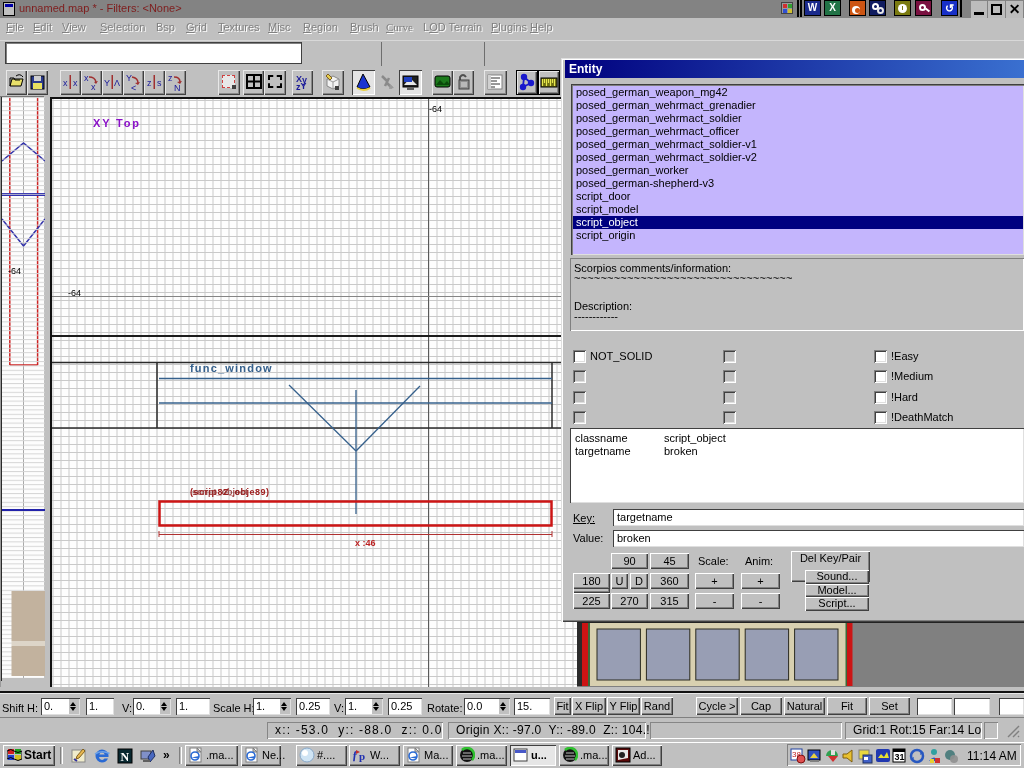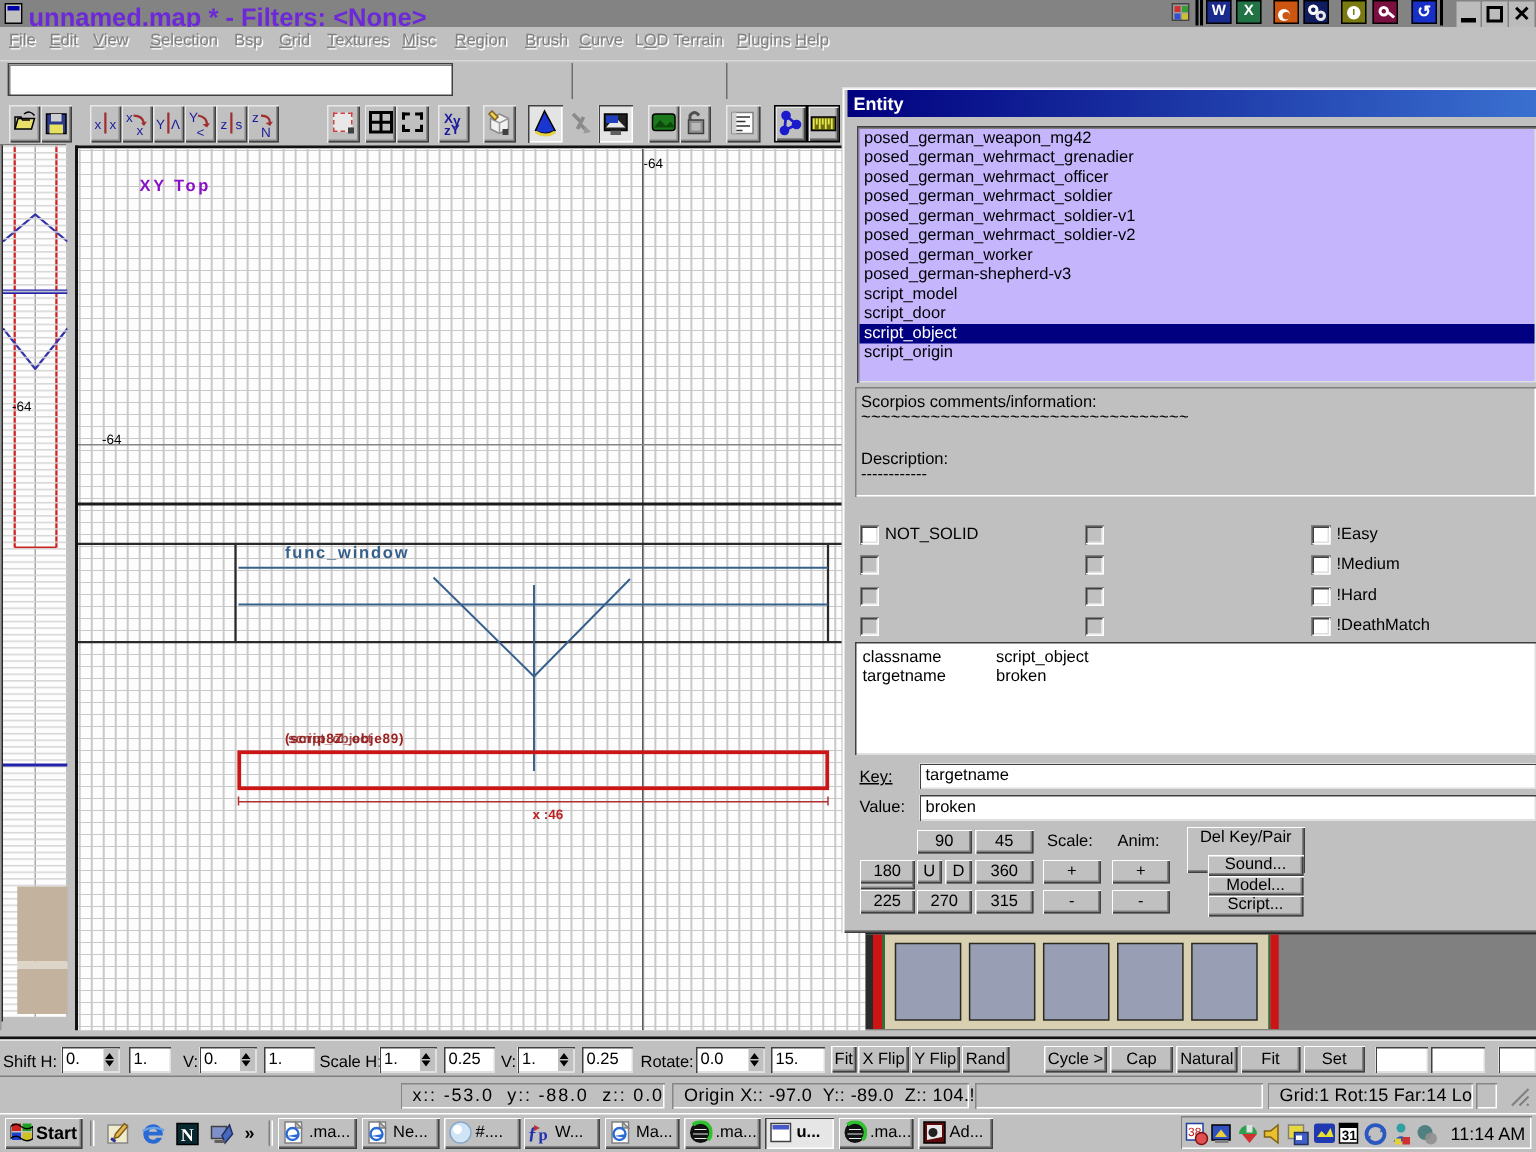--- a/index.html
+++ b/index.html
@@ -9,21 +9,21 @@
 .tbtn{background:#c0c0c0;box-shadow:inset 1px 1px 0 #e8e8e8,inset -1px -1px 0 #404040,inset -2px -2px 0 #888;}
 .tbtnp{background:#e4e4e4;box-shadow:inset 1px 1px 0 #404040,inset -1px -1px 0 #fff;}
 .menuit{color:#818181;text-shadow:1px 1px 0 #fdfdfd;font-size:11px;}
 </style></head>
 <body>
 
 <div class="abs" style="left:0;top:0;width:1024px;height:18px;background:#838383;"></div>
 <div class="abs" style="left:3px;top:2px;width:12px;height:14px;background:#c0c0c0;border:1px solid #000;">
   <div class="abs" style="left:1px;top:1px;width:8px;height:3px;background:#0000a8;"></div>
 </div>
-<div class="abs" style="left:19px;top:2px;font-size:17px;font-weight:bold;color:#6d28d9;">unnamed.map * - Filters: &lt;None&gt;</div>
+<div class="abs" style="left:19px;top:2px;font-size:11px;font-weight:normal;color:#7f1d1d;">unnamed.map * - Filters: &lt;None&gt;</div>
 <div id="officebar">
 
   <div class="abs" style="left:781px;top:2px;width:12px;height:12px;background:#9a9a9a;border:1px solid #444;">
     <div class="abs" style="left:1px;top:1px;width:4px;height:4px;background:#d03030;"></div>
     <div class="abs" style="left:6px;top:1px;width:4px;height:4px;background:#30a030;"></div>
     <div class="abs" style="left:1px;top:6px;width:4px;height:4px;background:#3050d0;"></div>
     <div class="abs" style="left:6px;top:6px;width:4px;height:4px;background:#d0c030;"></div>
   </div>
   <div class="abs" style="left:797px;top:0;width:5px;height:17px;border-left:2px solid #000;border-right:2px solid #000;"></div>
 
@@ -66,21 +66,21 @@
   <div class="abs menuit" style="left:6px;top:21px;"><u>F</u>ile</div>
   <div class="abs menuit" style="left:33px;top:21px;"><u>E</u>dit</div>
   <div class="abs menuit" style="left:62px;top:21px;"><u>V</u>iew</div>
   <div class="abs menuit" style="left:100px;top:21px;"><u>S</u>election</div>
   <div class="abs menuit" style="left:156px;top:21px;">Bsp</div>
   <div class="abs menuit" style="left:186px;top:21px;"><u>G</u>rid</div>
   <div class="abs menuit" style="left:218px;top:21px;"><u>T</u>extures</div>
   <div class="abs menuit" style="left:268px;top:21px;"><u>M</u>isc</div>
   <div class="abs menuit" style="left:303px;top:21px;"><u>R</u>egion</div>
   <div class="abs menuit" style="left:350px;top:21px;"><u>B</u>rush</div>
-  <div class="abs menuit" style="left:386px;top:21px;"><u>C</u>urve</div>
+  <div class="abs menuit" style="left:386px;top:21px;font-family:Liberation Serif, serif;"><u>C</u>urve</div>
   <div class="abs menuit" style="left:423px;top:21px;">L<u>O</u>D Terrain</div>
   <div class="abs menuit" style="left:491px;top:21px;"><u>P</u>lugins</div>
   <div class="abs menuit" style="left:530px;top:21px;"><u>H</u>elp</div>
 </div>
 
 <div class="abs" style="left:0;top:40px;width:1024px;height:28px;background:#c0c0c0;border-top:1px solid #d8d8d8;"></div>
 <div class="abs" style="left:5px;top:42px;width:297px;height:22px;background:#fff;border:1px solid #404040;box-shadow:inset 1px 1px 0 #808080;"></div>
 <div class="abs" style="left:381px;top:42px;width:1px;height:24px;background:#6e6e6e;"></div>
 <div class="abs" style="left:484px;top:42px;width:1px;height:24px;background:#6e6e6e;"></div>
 
@@ -437,28 +437,28 @@
   <div class="abs" style="left:561px;top:58px;width:463px;height:564px;background:#c0c0c0;
     box-shadow:inset 1px 1px 0 #dfdfdf,inset 2px 2px 0 #fff,inset 0 -1px 0 #404040,inset 0 -2px 0 #808080;"></div>
 
   <div class="abs" style="left:565px;top:60px;width:459px;height:18px;background:linear-gradient(to right,#00007e,#3a70d0);"></div>
   <div class="abs" style="left:569px;top:62px;font-size:12px;font-weight:bold;color:#fff;">Entity</div>
 
   <div class="abs" style="left:571px;top:84px;width:453px;height:171px;background:#c4b5fd;box-shadow:inset 1px 1px 0 #404040,inset 2px 2px 0 #808080,inset -1px -1px 0 #dfdfdf;overflow:hidden;">
     <div style="position:absolute;left:2px;top:2px;right:1px;font-size:11px;line-height:13px;color:#000;">
         <div style="padding-left:3px;">posed_german_weapon_mg42</div>
         <div style="padding-left:3px;">posed_german_wehrmact_grenadier</div>
+        <div style="padding-left:3px;">posed_german_wehrmact_soldier</div>
         <div style="padding-left:3px;">posed_german_wehrmact_officer</div>
-        <div style="padding-left:3px;">posed_german_wehrmact_soldier</div>
         <div style="padding-left:3px;">posed_german_wehrmact_soldier-v1</div>
         <div style="padding-left:3px;">posed_german_wehrmact_soldier-v2</div>
         <div style="padding-left:3px;">posed_german_worker</div>
         <div style="padding-left:3px;">posed_german-shepherd-v3</div>
+        <div style="padding-left:3px;">script_door</div>
         <div style="padding-left:3px;">script_model</div>
-        <div style="padding-left:3px;">script_door</div>
         <div style="padding-left:3px;background:#000080;color:#fff;">script_object</div>
         <div style="padding-left:3px;">script_origin</div>
       </div>
   </div>
 
   <div class="abs sunk1" style="left:570px;top:258px;width:454px;height:73px;background:#c0c0c0;">
     <div class="abs" style="left:4px;top:4px;font-size:11px;color:#000;">Scorpios comments/information:</div>
     <div class="abs" style="left:4px;top:14px;font-size:11px;color:#000;letter-spacing:0.2px;">~~~~~~~~~~~~~~~~~~~~~~~~~~~~~~~~~</div>
     <div class="abs" style="left:4px;top:42px;font-size:11px;color:#000;">Description:</div>
     <div class="abs" style="left:4px;top:52px;font-size:11px;color:#000;">------------</div>
@@ -560,21 +560,21 @@
 
   <div class="tkb" style="left:185px;width:53px;">
       <svg class="abs" style="left:3px;top:2px" width="16" height="16">
         <rect x="2" y="1" width="11" height="14" fill="#fff" stroke="#808080"></rect>
         <path d="M9 1 l4 4 l-4 0 Z" fill="#c0c0c0" stroke="#808080"></path>
         <circle cx="7" cy="9" r="4" fill="none" stroke="#2a6ad4" stroke-width="1.6"></circle>
         <path d="M3.4 10.4 L11 9 L10 11.4 Z" fill="#2a6ad4"></path>
       </svg>
       <span class="lab">.ma...</span>
     </div>
-  <div class="tkb" style="left:241px;width:52px;">
+  <div class="tkb" style="left:241px;width:40px;">
       <svg class="abs" style="left:3px;top:2px" width="16" height="16">
         <rect x="2" y="1" width="11" height="14" fill="#fff" stroke="#808080"></rect>
         <path d="M9 1 l4 4 l-4 0 Z" fill="#c0c0c0" stroke="#808080"></path>
         <circle cx="7" cy="9" r="4" fill="none" stroke="#2a6ad4" stroke-width="1.6"></circle>
         <path d="M3.4 10.4 L11 9 L10 11.4 Z" fill="#2a6ad4"></path>
       </svg>
       <span class="lab">Ne...</span>
     </div>
   <div class="tkb" style="left:296px;width:51px;">
       <svg class="abs" style="left:3px;top:2px" width="16" height="16">

